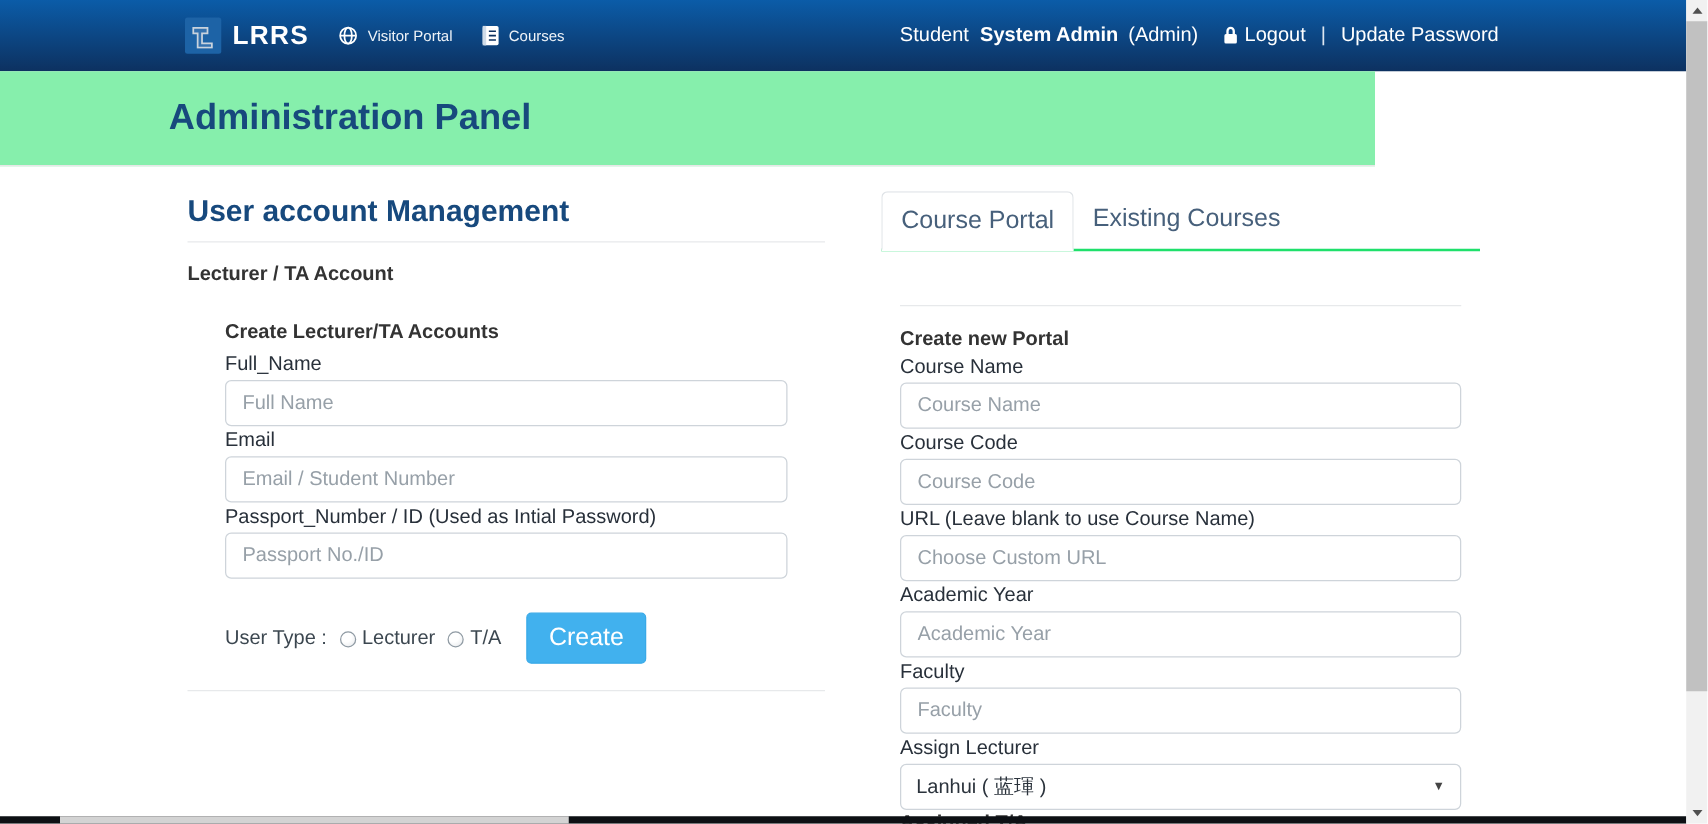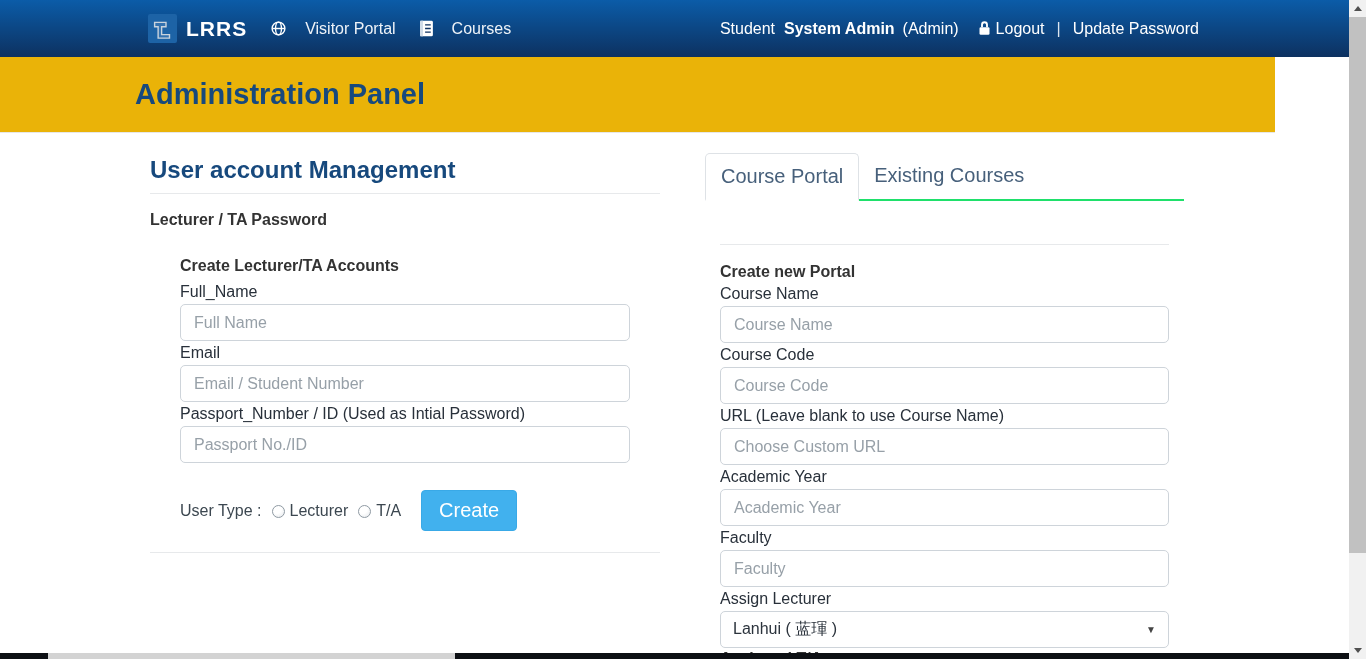--- a/index.html
+++ b/index.html
@@ -21,35 +21,35 @@
     display:flex; align-items:center; justify-content:space-between;
   }
   .nav-left { display:flex; align-items:center; }
   .brand { display:flex; align-items:center; gap:9px; cursor:pointer; }
   .brand-logo {
     width:29px; height:29px; background:#1d63a6; display:flex;
     align-items:center; justify-content:center; border-radius:2px;
   }
   .brand-text { color:#ffffff; font-size:21px; font-weight:600; letter-spacing:1px; }
   .nav-link {
-    display:flex; align-items:center; gap:18px; color:#eef3f8; font-size:16px;
+    display:flex; align-items:center; gap:7px; color:#eef3f8; font-size:12px;
     margin-left:23px; cursor:pointer; white-space:nowrap;
   }
   .nav-right { display:flex; align-items:center; color:#ffffff; font-size:16px; white-space:nowrap; }
   .nav-right .welcome { margin-right:9px; }
   .nav-right .uname { font-weight:bold; margin-right:8px; }
   .nav-right .urole { margin-right:18px; }
   .nav-right .lock { display:flex; align-items:center; margin-right:4px; }
   .nav-right .navlink2 { cursor:pointer; }
   .nav-right .sep { margin:0 12px; color:#dce6f0; }
 
   
   .page-header {
-    position:absolute; top:57px; left:0; width:1275px; height:76px;
-    background:#eab308; border-bottom:1px solid #e7e7e7;
+    position:absolute; top:57px; left:0; width:1100px; height:76px;
+    background:#86efac; border-bottom:1px solid #e7e7e7;
   }
   .page-header h1 {
     margin:0; padding:21px 0 0 135px; font-size:29px; font-weight:600; color:#17497d;
   }
 
   
   .main {
     position:absolute; top:133px; left:150px; width:1050px;
     display:flex; align-items:flex-start;
   }
@@ -183,21 +183,21 @@
 
 <div class="page-header">
   <h1>Administration Panel</h1>
 </div>
 
 <div class="main">
 
   <div class="col-left">
     <h2 class="section-title">User account Management</h2>
     <div class="hr hr-left"></div>
-    <h4 class="sub-title">Lecturer / TA Password</h4>
+    <h4 class="sub-title">Lecturer / TA Account</h4>
 
 
     <div class="tabpane-left">
       <div class="form-heading">Create Lecturer/TA Accounts</div>
 
       <label class="flabel">Full_Name</label>
       <input class="tinput" type="text" placeholder="Full Name" style="">
 
       <label class="flabel">Email</label>
       <input class="tinput" type="text" placeholder="Email / Student Number" style="">

